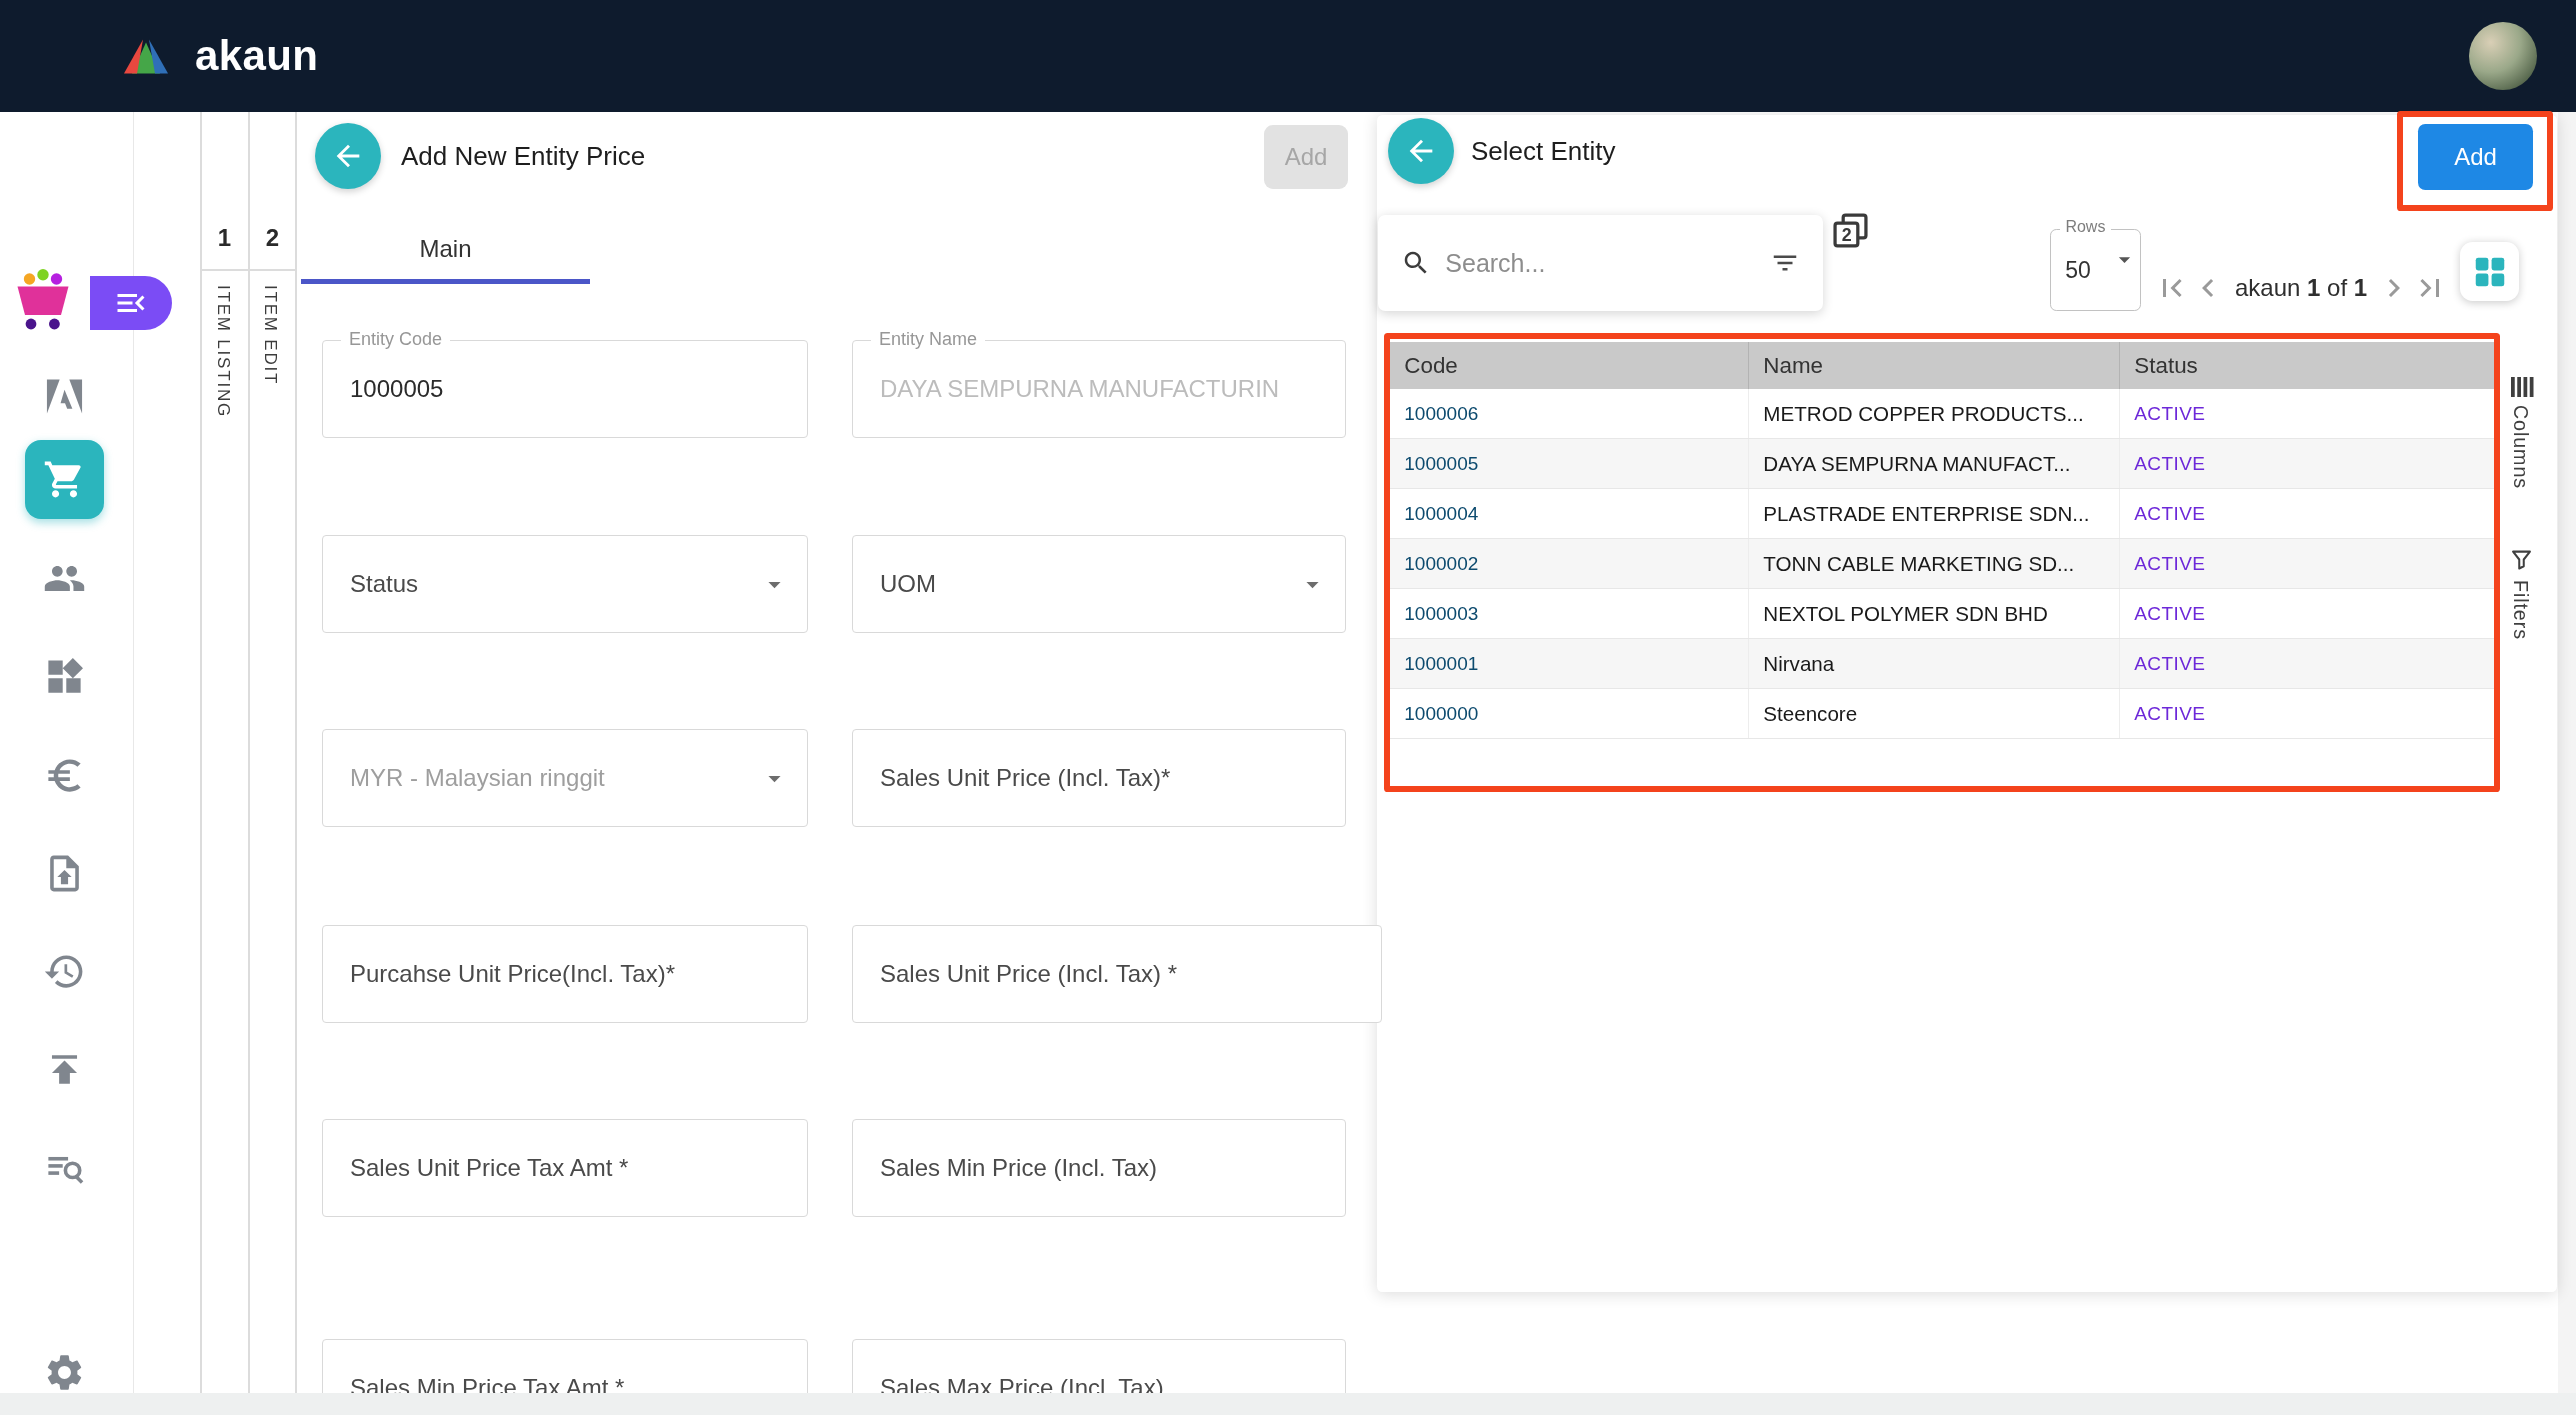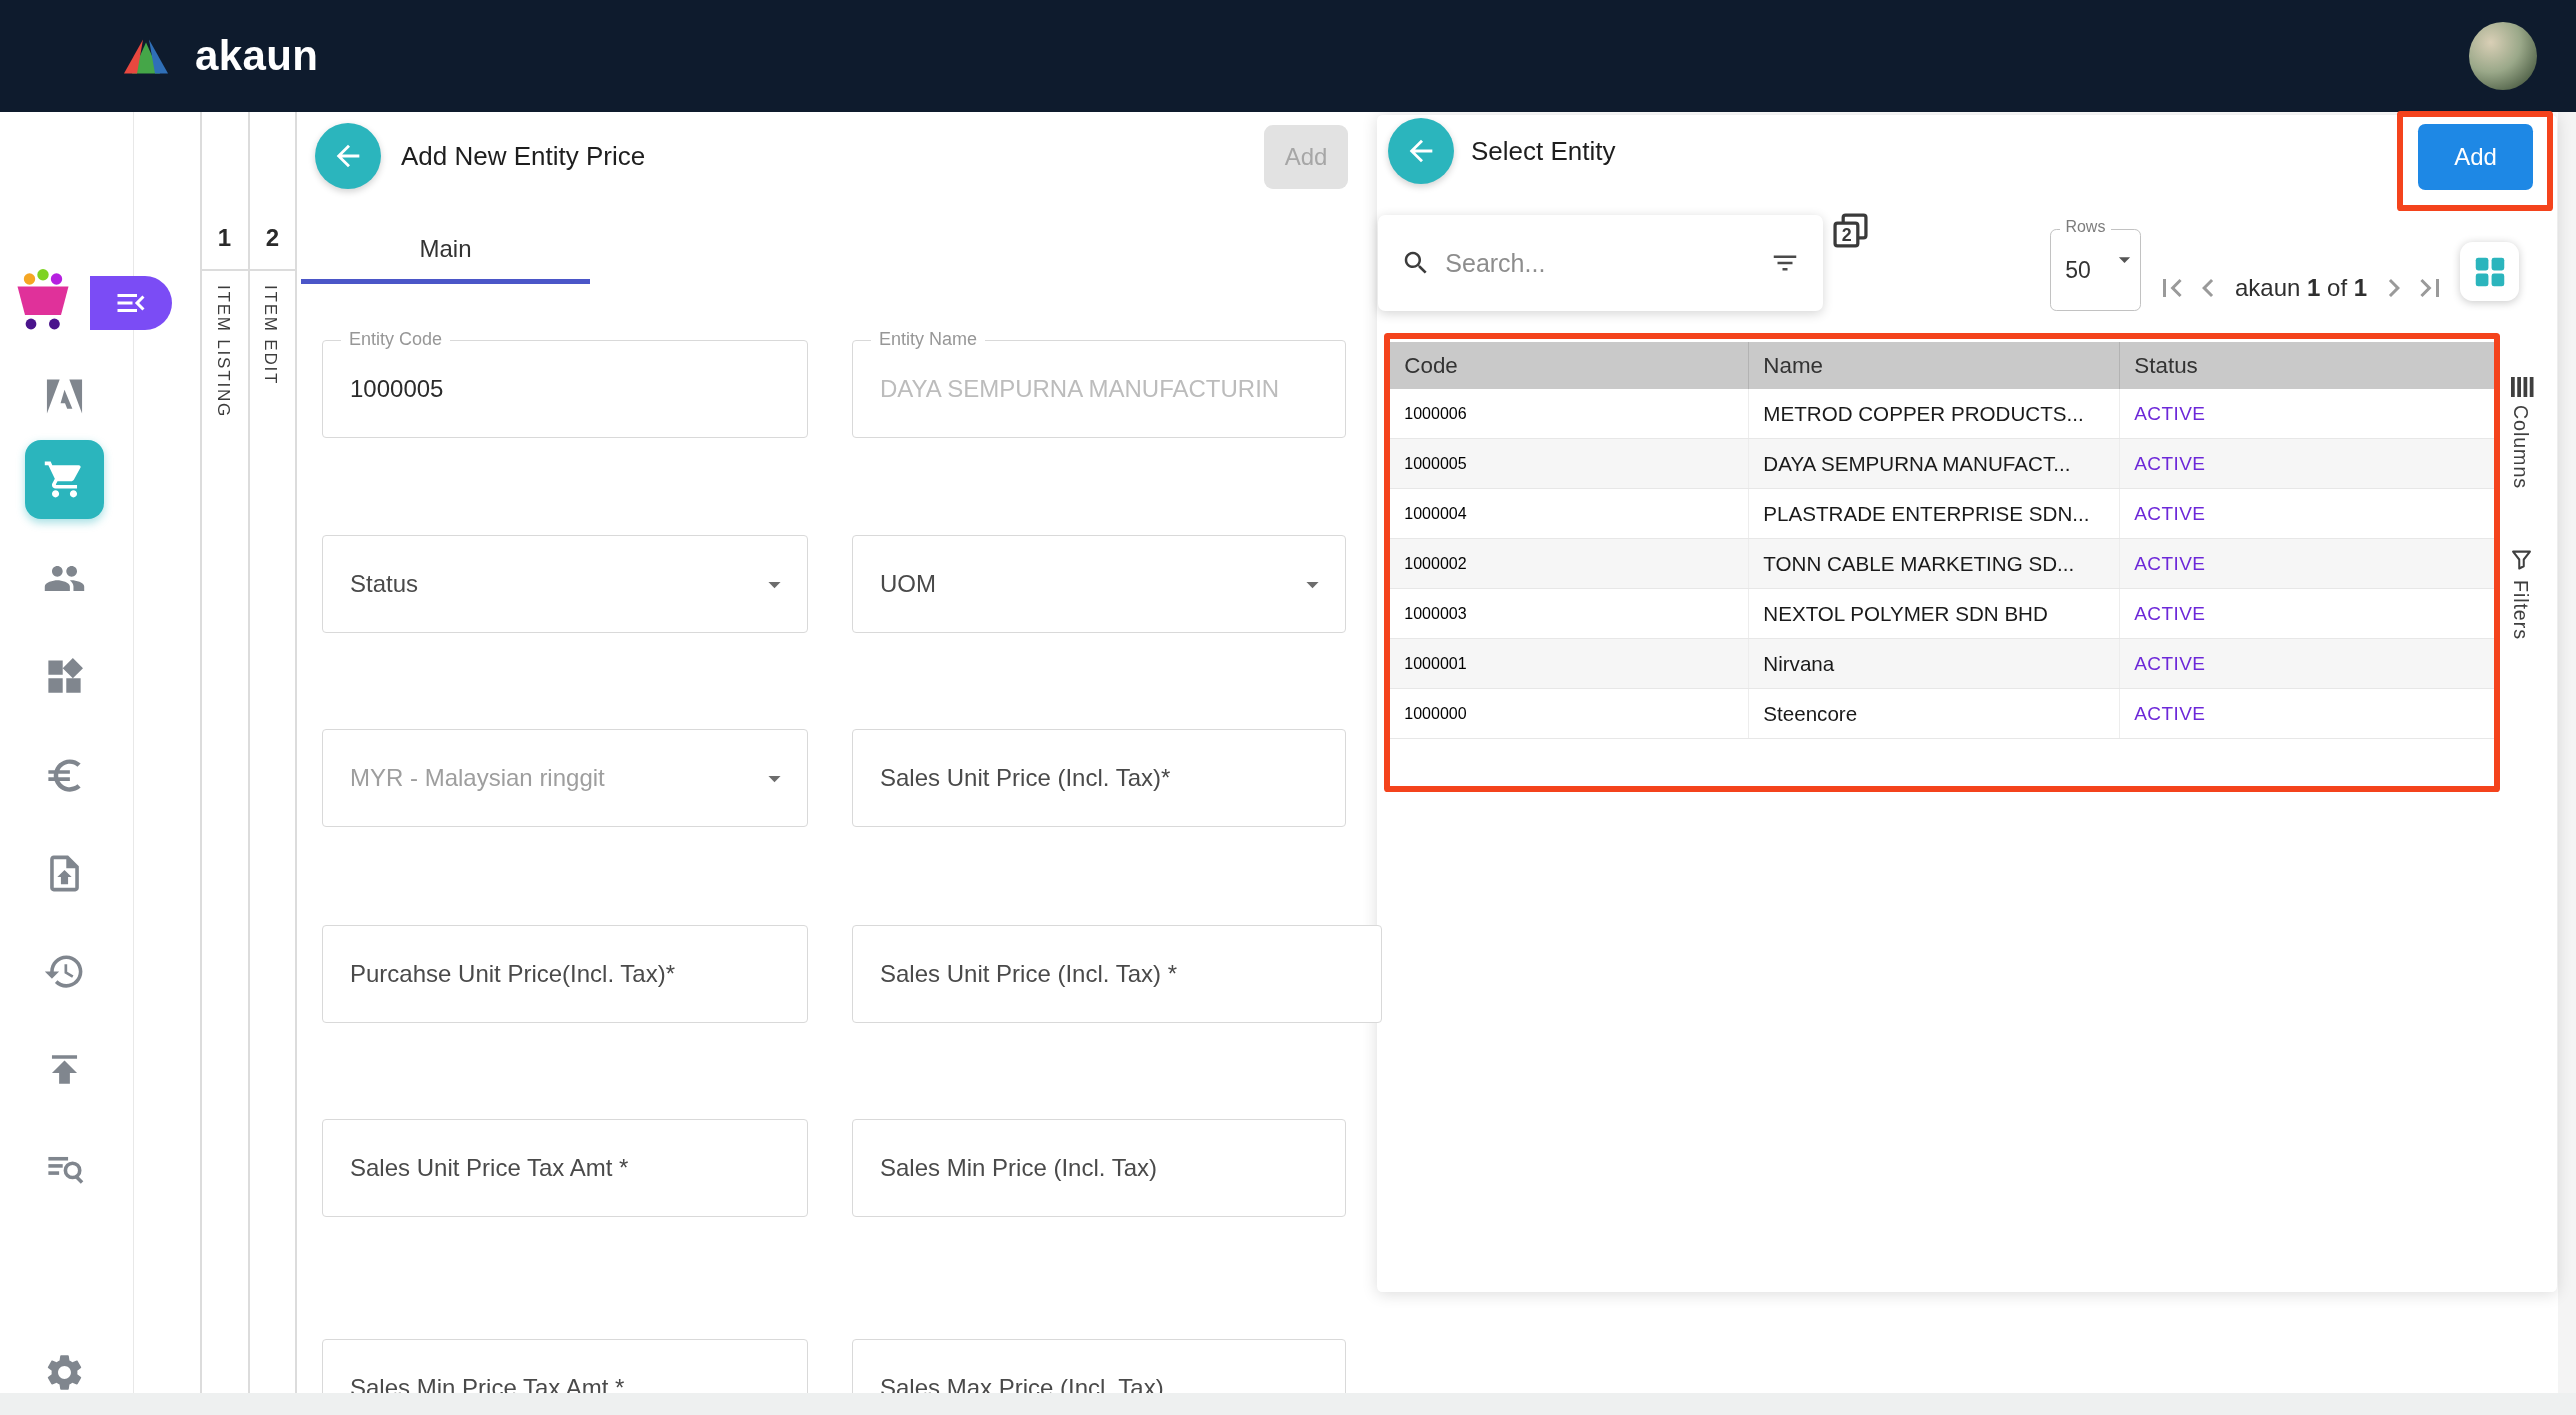--- a/index.html
+++ b/index.html
@@ -84,21 +84,21 @@
 
   
   .table{position:absolute;left:1390px;top:342px;width:1104px;z-index:10}
   .thead{display:grid;grid-template-columns:358px 371px 374px;height:47px;background:var(--table-header-bg);align-items:center}
   .th{font-size:22.4px;color:#333;padding-left:14.3px;height:100%;display:flex;align-items:center}
   .th + .th{border-left:0.9px solid #b3b3b3}
   .trow{display:grid;grid-template-columns:358px 371px 374px;height:50px;background:#fff;border-bottom:0.9px solid #e7e7e7;align-items:center}
   .trow.alt{background:#f6f6f6}
   .td{padding-left:14.3px;height:100%;display:flex;align-items:center;overflow:hidden;white-space:nowrap}
   .td + .td{border-left:0.9px solid #ededed}
-  .td-code{font-size:16px;color:#000000}
+  .td-code{font-size:19px;color:#0c4a6e}
   .td-name{font-size:20.6px;color:#1a1a1a}
   .td-status{font-size:19px;color:#6d28d9;letter-spacing:0.4px}
 
   
   .side-tool-icon{position:absolute;width:30px;height:30px;fill:#3f3f3f;z-index:12}
   .side-tool-label{position:absolute;writing-mode:vertical-rl;font-size:19.7px;color:#3f3f3f;letter-spacing:0.9px;z-index:12}
   .ann{position:absolute;border:6.3px solid var(--annotation-red);border-radius:3.6px;z-index:45;pointer-events:none}
   .bottom-strip{position:absolute;left:0;top:1393px;width:2576px;height:23px;background:#eef0f0;z-index:40}
   .right-margin{position:absolute;left:2558px;top:112px;width:18px;height:1304px;background:#f4f4f4;z-index:4}
 </style>

